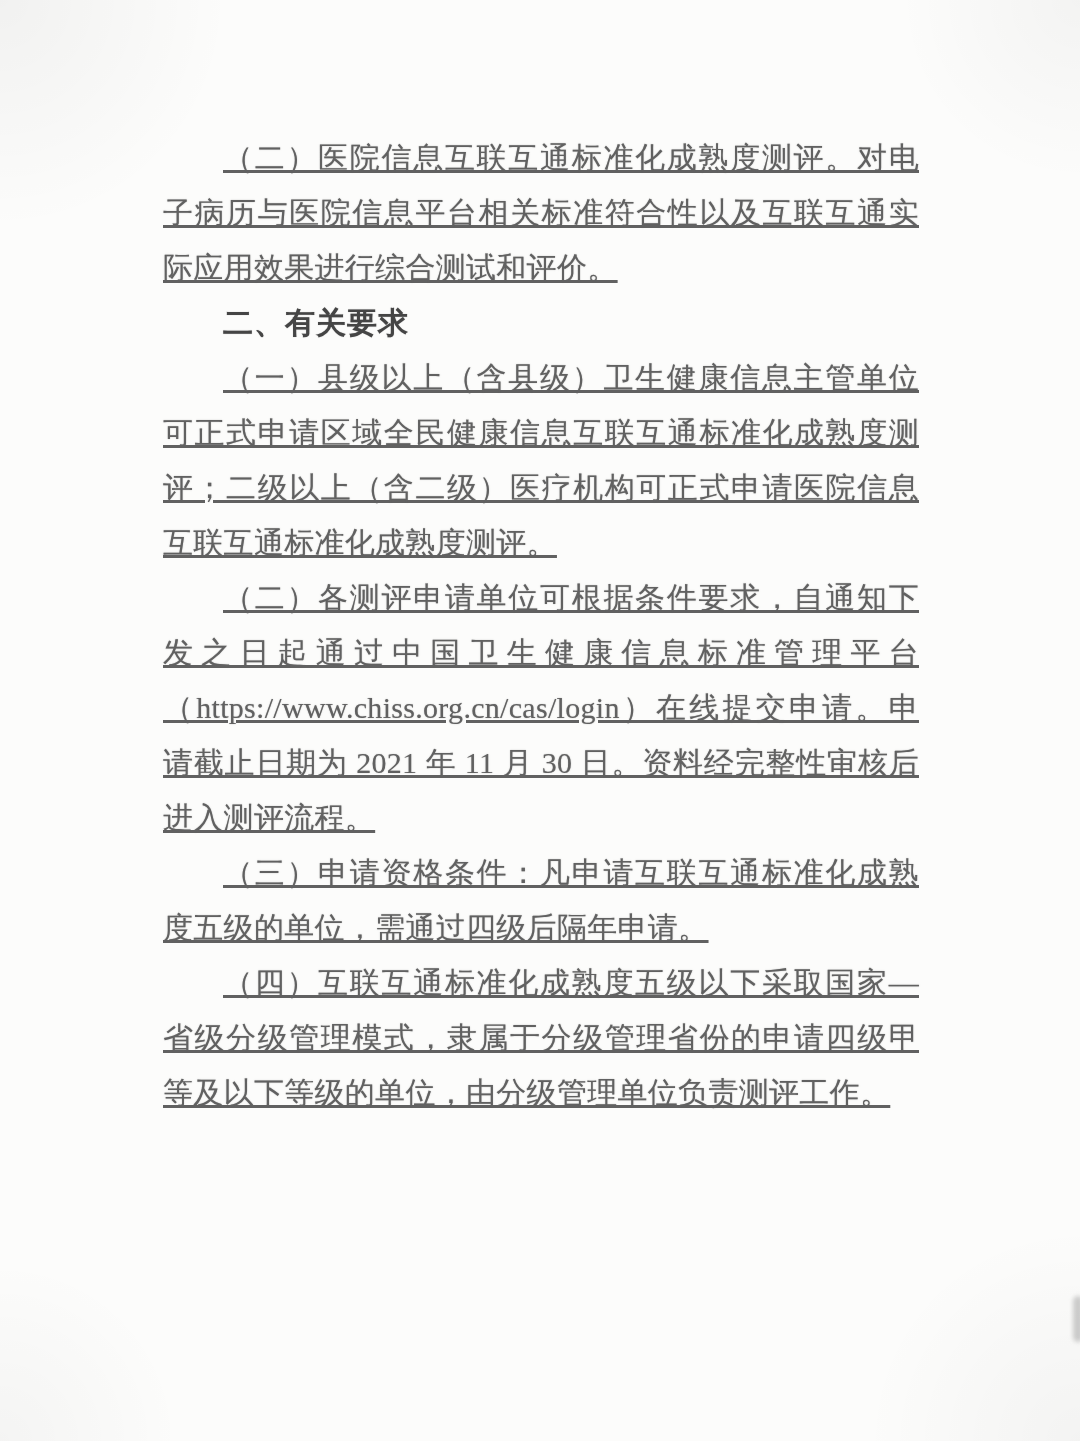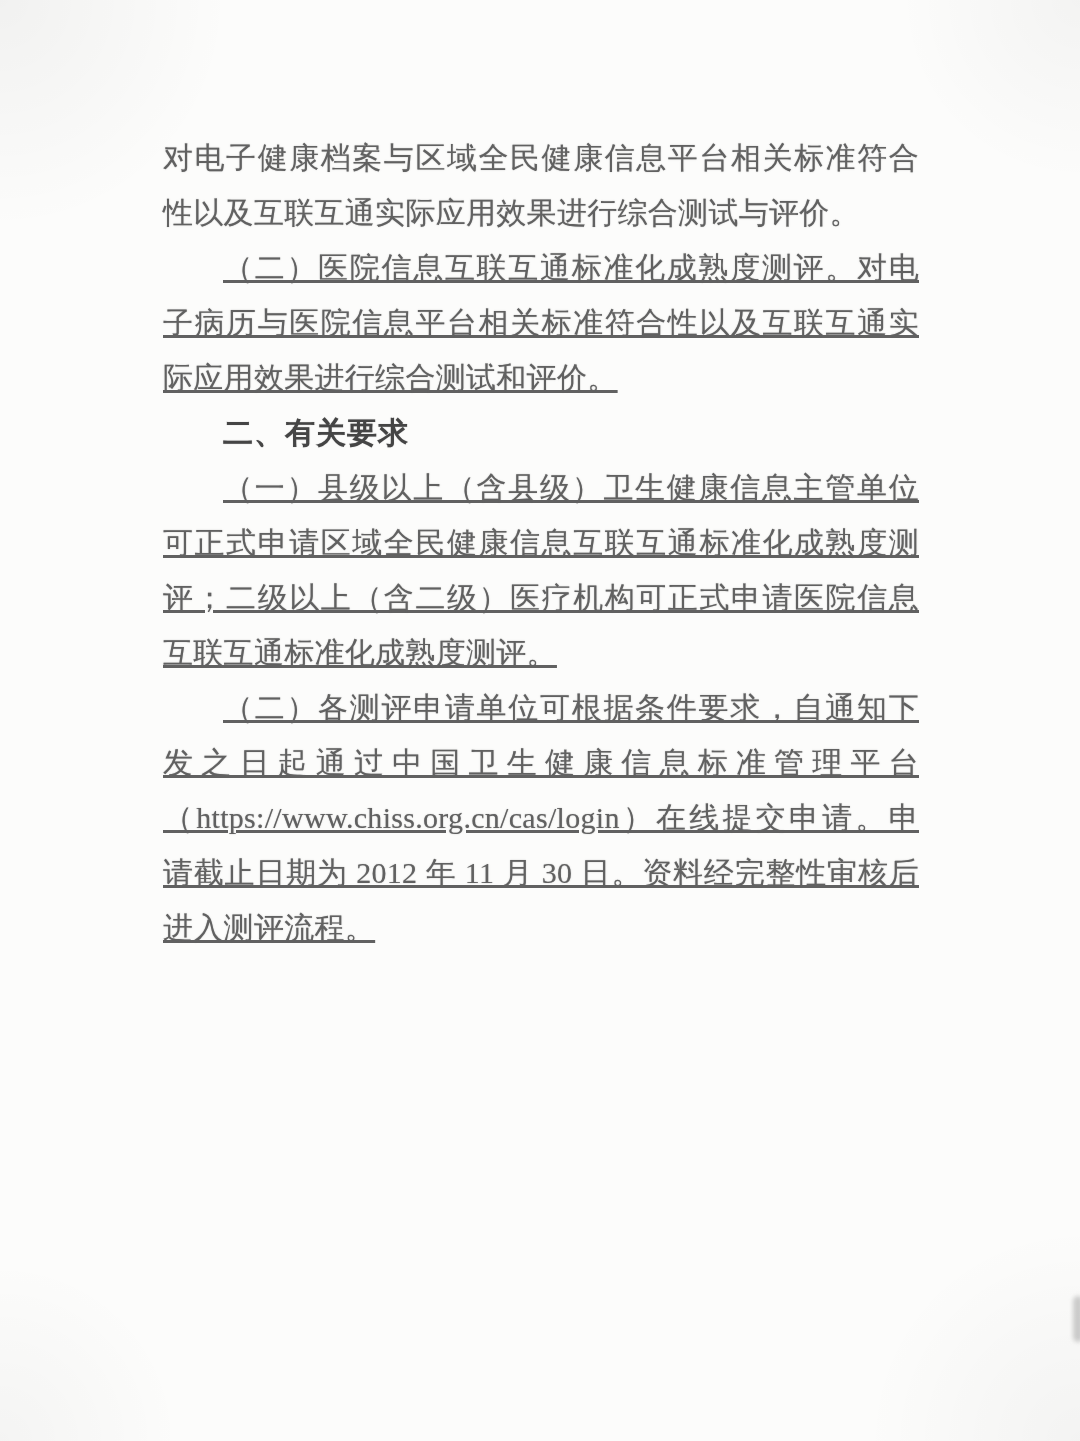--- a/index.html
+++ b/index.html
@@ -56,20 +56,21 @@
     background: rgba(120,120,120,0.35);
     border-radius: 6px;
     filter: blur(2px);
   }
 </style>
 </head>
 <body>
 
 <div class="page">
   <div class="content" id="doc-body">
-      <p class="para">对电子健康档案与区域全民健康信息平台相关标准符合性以及互联互通实际应用效果进行综合测试与评价。</p>
       <p class="para indent">（二）医院信息互联互通标准化成熟度测评。对电子病历与医院信息平台相关标准符合性以及互联互通实际应用效果进行综合测试和评价。</p>
       <p class="para heading">二、有关要求</p>
       <p class="para indent">（一）县级以上（含县级）卫生健康信息主管单位可正式申请区域全民健康信息互联互通标准化成熟度测评；二级以上（含二级）医疗机构可正式申请医院信息互联互通标准化成熟度测评。</p>
-      <p class="para indent">（二）各测评申请单位可根据条件要求，自通知下发之日起通过中国卫生健康信息标准管理平台（https://www.chiss.org.cn/cas/login）在线提交申请。申请截止日期为 2012 年 11 月 30 日。资料经完整性审核后进入测评流程。</p>
+      <p class="para indent">（二）各测评申请单位可根据条件要求，自通知下发之日起通过中国卫生健康信息标准管理平台（https://www.chiss.org.cn/cas/login）在线提交申请。申请截止日期为 2021 年 11 月 30 日。资料经完整性审核后进入测评流程。</p>
+      <p class="para indent">（三）申请资格条件：凡申请互联互通标准化成熟度五级的单位，需通过四级后隔年申请。</p>
+      <p class="para indent">（四）互联互通标准化成熟度五级以下采取国家—省级分级管理模式，隶属于分级管理省份的申请四级甲等及以下等级的单位，由分级管理单位负责测评工作。</p>
     </div>
   <div class="scan-artifact"></div>
 </div>
 
 </body></html>

